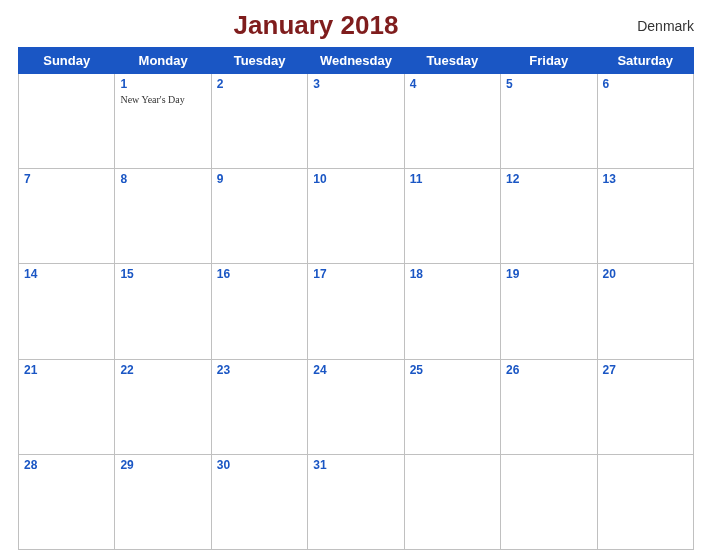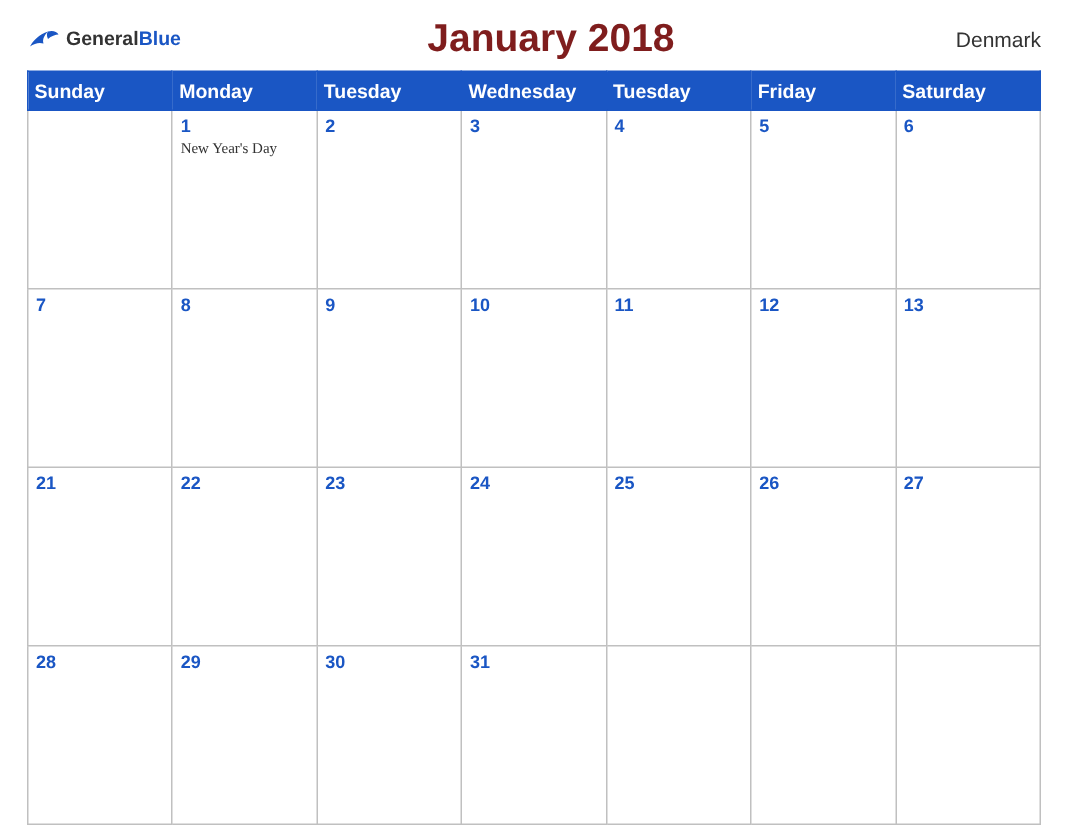--- a/index.html
+++ b/index.html
@@ -63,21 +63,21 @@
       border-collapse: collapse;
       flex: 1;
     }
 
     .calendar-table th {
       background-color: #1a56c4;
       color: #fff;
       font-size: 13px;
       font-weight: bold;
       padding: 5px 4px;
-      text-align: left;
+      text-align: center;
       border: 1px solid #1a56c4;
     }
 
     .calendar-table td {
       border: 1px solid #c0c0c0;
       vertical-align: top;
       padding: 3px 5px;
       width: calc(100% / 7);
       height: 72px;
     }
@@ -100,29 +100,20 @@
 
     td.sunday .day-number,
     td.saturday .day-number {
       color: #1a56c4;
     }
   </style>
 </head>
 <body>
 
 <div class="header">
-  <div class="logo">
-    <svg class="logo-bird" viewBox="0 0 22 18" xmlns="http://www.w3.org/2000/svg">
-      <path d="M2 14 C4 10, 8 6, 14 4 C12 6, 10 9, 11 12 C8 11, 5 12, 2 14Z" fill="#1a56c4"></path>
-      <path d="M14 4 C17 3, 20 4, 21 6 C19 6, 16 7, 14 9 C13 7, 13 5, 14 4Z" fill="#1a56c4"></path>
-    </svg>
-    <span>
-      <span class="logo-text-general">General</span><span class="logo-text-blue">Blue</span>
-    </span>
-  </div>
   <div class="calendar-title">January 2018</div>
   <div class="country-label">Denmark</div>
 </div>
 
 <table class="calendar-table">
   <thead>
     <tr>
     <th>Sunday</th>
         <th>Monday</th>
         <th>Tuesday</th>
@@ -173,20 +164,43 @@
         </td>
         <td>
           <span class="day-number">12</span>
         </td>
         <td class="saturday">
           <span class="day-number">13</span>
         </td>
       </tr>
       <tr>
         <td class="sunday">
+          <span class="day-number">14</span>
+        </td>
+        <td>
+          <span class="day-number">15</span>
+        </td>
+        <td>
+          <span class="day-number">16</span>
+        </td>
+        <td>
+          <span class="day-number">17</span>
+        </td>
+        <td>
+          <span class="day-number">18</span>
+        </td>
+        <td>
+          <span class="day-number">19</span>
+        </td>
+        <td class="saturday">
+          <span class="day-number">20</span>
+        </td>
+      </tr>
+      <tr>
+        <td class="sunday">
           <span class="day-number">21</span>
         </td>
         <td>
           <span class="day-number">22</span>
         </td>
         <td>
           <span class="day-number">23</span>
         </td>
         <td>
           <span class="day-number">24</span>

